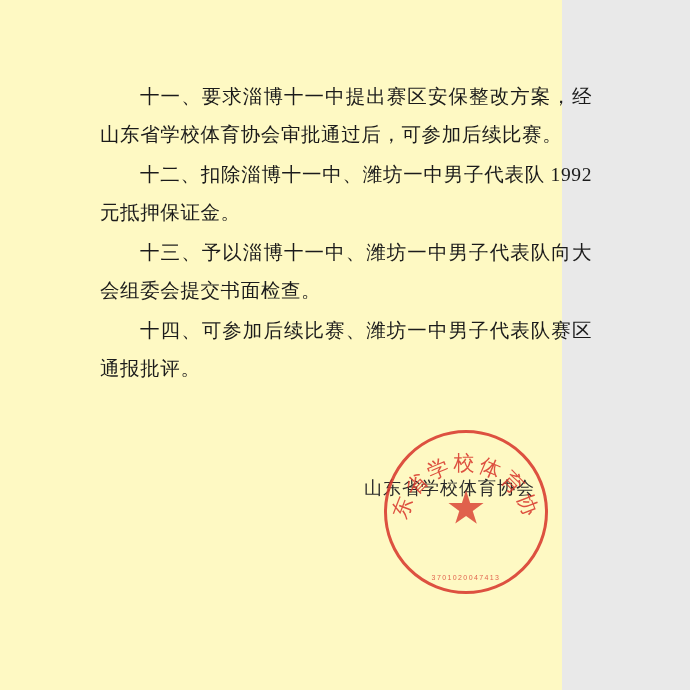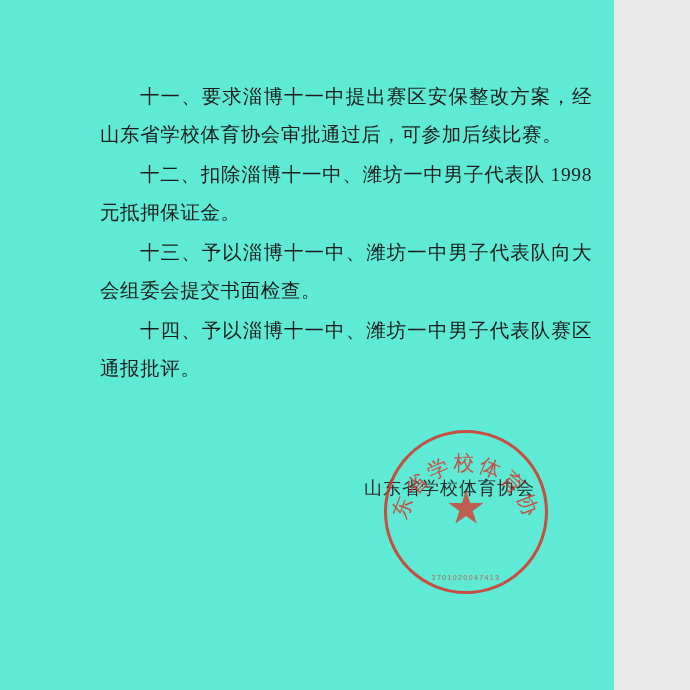--- a/index.html
+++ b/index.html
@@ -8,23 +8,23 @@
   }
   body {
     width: 690px;
     height: 690px;
     background: #e9e9e9;
     font-family: "Liberation Serif", "DejaVu Serif", serif;
     overflow: hidden;
   }
   .page {
     position: relative;
-    width: 614px;
+    width: 562px;
     height: 690px;
-    background: #5eead4;
+    background: #fef9c3;
     box-sizing: border-box;
   }
   .doc-body {
     position: absolute;
     left: 100px;
     top: 78px;
     width: 492px;
   }
   .para {
     font-size: 19.5px;
@@ -103,23 +103,23 @@
     opacity: 0.9;
   }
 </style>
 </head>
 <body>
 
 <div class="page">
 
   <div class="doc-body">
     <p class="para">十一、要求淄博十一中提出赛区安保整改方案，经山东省学校体育协会审批通过后，可参加后续比赛。</p>
-    <p class="para">十二、扣除淄博十一中、潍坊一中男子代表队 1998 元抵押保证金。</p>
+    <p class="para">十二、扣除淄博十一中、潍坊一中男子代表队 1992 元抵押保证金。</p>
     <p class="para">十三、予以淄博十一中、潍坊一中男子代表队向大会组委会提交书面检查。</p>
-    <p class="para">十四、予以淄博十一中、潍坊一中男子代表队赛区通报批评。</p>
+    <p class="para">十四、可参加后续比赛、潍坊一中男子代表队赛区通报批评。</p>
   </div>
 
   <div class="seal-area">
 
     <div class="sign-lines">
       <div>山东省学校体育协会</div>
     </div>
 
     <div class="seal">
       <div class="seal-inner">

